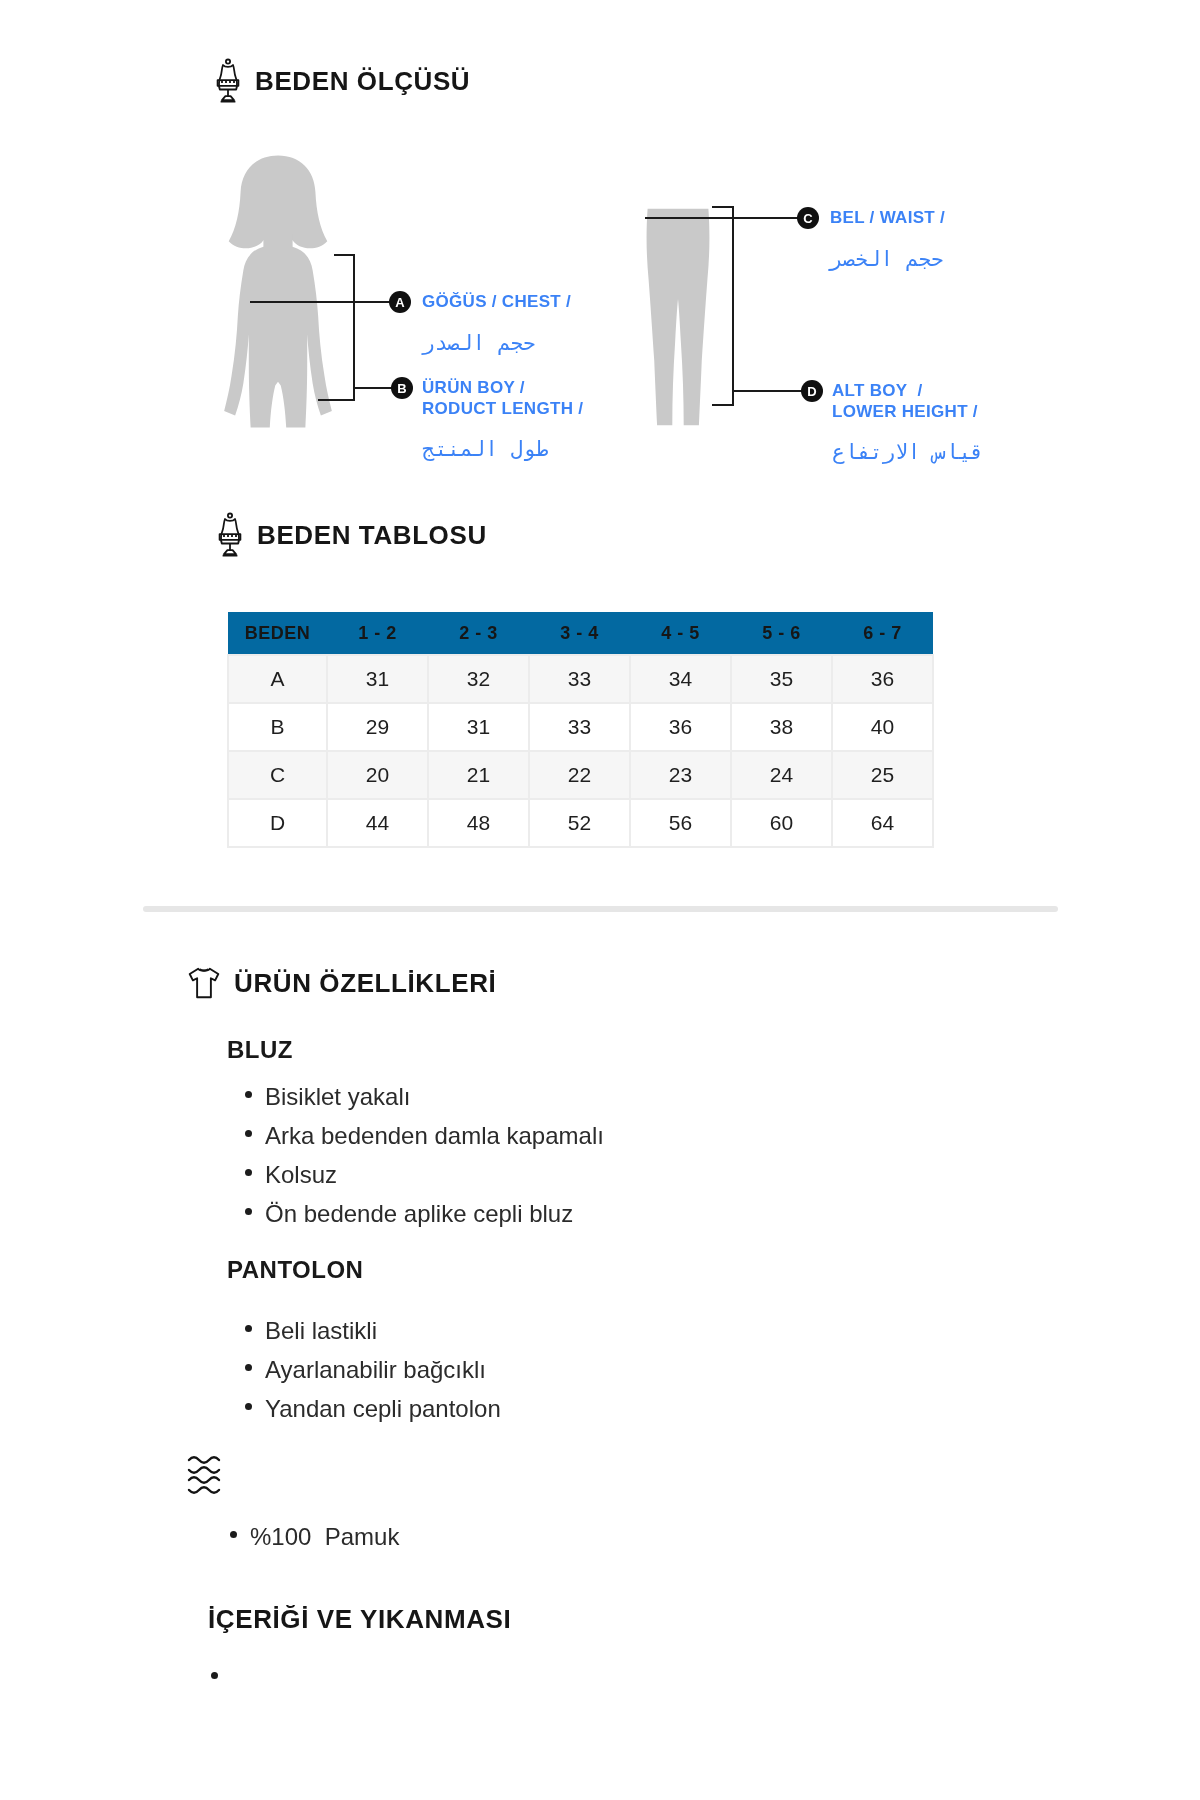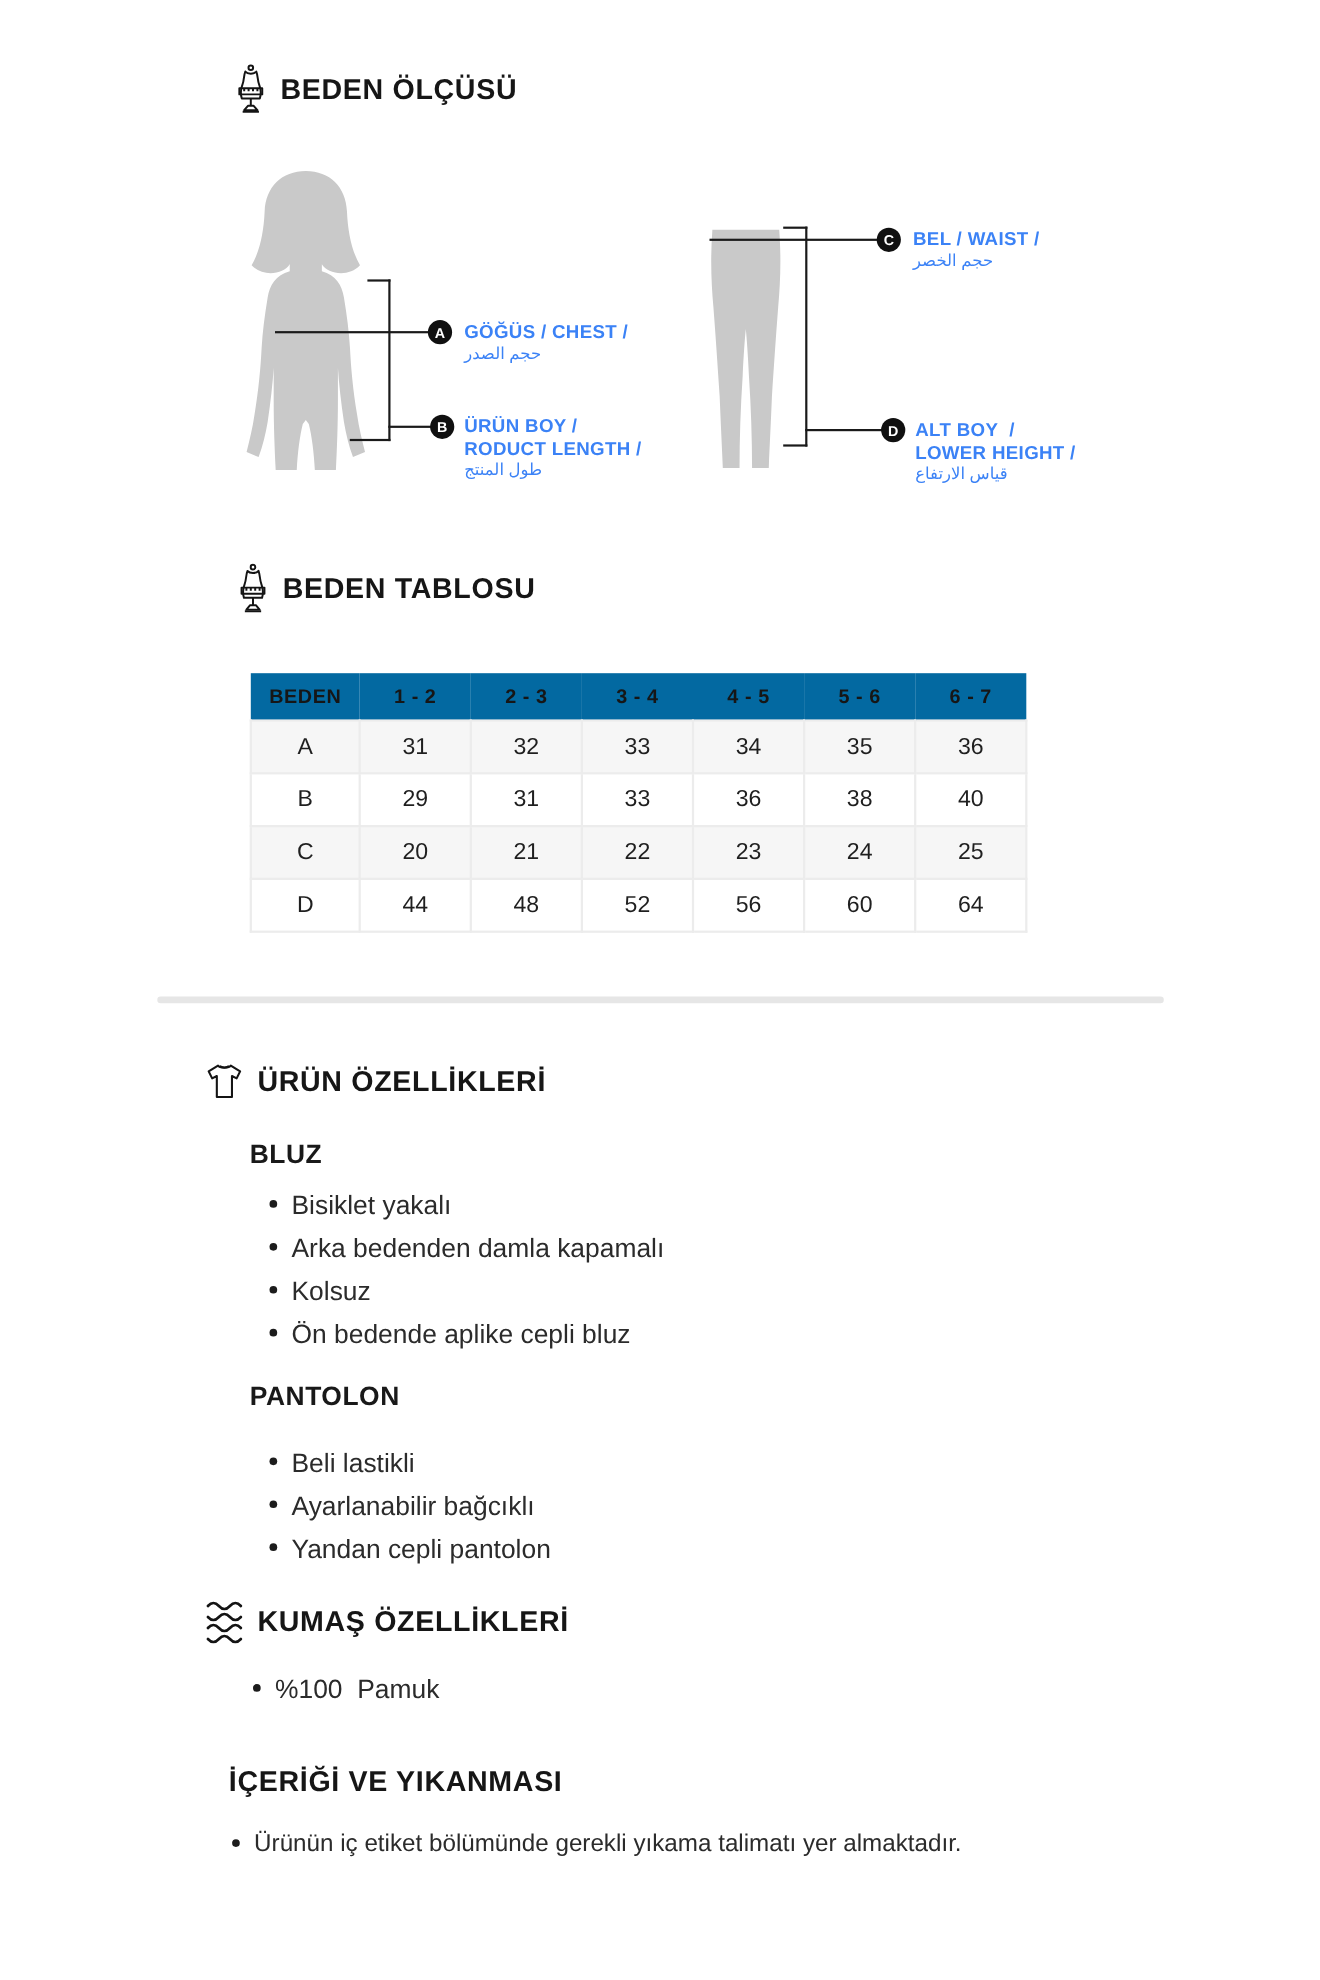--- a/index.html
+++ b/index.html
@@ -12,21 +12,21 @@
   .sec-header{position:absolute;display:flex;align-items:center;gap:12px;justify-content:flex-end;}
   .sec-title{font-size:26px;font-weight:700;letter-spacing:.6px;color:#161616;white-space:nowrap;}
   .sub-heading{position:absolute;font-size:24px;font-weight:700;letter-spacing:.5px;color:#191919;}
   
   .mline{position:absolute;background:#1a1a1a;}
   .badge{
     position:absolute;width:22px;height:22px;border-radius:50%;background:#101010;color:#fff;
     font-size:13px;font-weight:700;display:flex;align-items:center;justify-content:center;
   }
   .dlabel{position:absolute;font-size:17px;font-weight:600;letter-spacing:.3px;line-height:1.22;color:#3b82f6;white-space:nowrap;}
-  .arabic{font-family:Liberation Sans, sans-serif;font-size:15px;font-weight:400;margin-top:0;}
+  .arabic{font-family:Liberation Mono, monospace;font-size:21px;font-weight:400;margin-top:19px;}
   .silhouette{position:absolute;}
   
   .size-table{position:absolute;left:227px;top:612px;}
   table{border-collapse:collapse;table-layout:fixed;width:704px;}
   col.c0{width:99px;}
   col.cn{width:101px;}
   thead th{font-size:18px;font-weight:700;letter-spacing:.5px;height:42px;border:none;background:#0369a1;padding:0;color:#161616;}
   tbody td{height:46px;text-align:center;vertical-align:middle;font-size:21px;font-weight:500;
     border:2px solid #ececec;padding:0;color:#1f1f1f;}
   tbody tr.odd{background:#f6f6f6;}
@@ -232,30 +232,28 @@
   </div>
 </div>
 
 <div class="sec-header" style="left:186px;top:1452px;">
   <svg class="icon" width="36" height="44" viewBox="0 0 36 44" fill="none" stroke="#141414" stroke-width="2.4" stroke-linecap="round">
     <path d="M3,8 Q8,2.5 13,8 Q18,13.5 23,8 Q28,2.5 33,8"></path>
     <path d="M3,18 Q8,23.5 13,18 Q18,12.5 23,18 Q28,23.5 33,18"></path>
     <path d="M3,28 Q8,22.5 13,28 Q18,33.5 23,28 Q28,22.5 33,28"></path>
     <path d="M3,38 Q8,43.5 13,38 Q18,32.5 23,38 Q28,43.5 33,38"></path>
   </svg>
-  <span class="sec-title">KUMAŞ ÖZELLİKLERİ</span>
 </div>
 
 <div class="bullets" style="left:230px;top:1522px;">
   <div class="bullet">
     <span class="dot"></span>
     <span>%100&nbsp; Pamuk</span>
   </div>
 </div>
 
 <div class="sec-title abs" style="left:208px;top:1604px;">İÇERİĞİ VE YIKANMASI</div>
 
 <div class="bullets" style="left:211px;top:1660px;">
   <div class="bullet care-bullet">
     <span class="dot"></span>
-    <span>Ürünün iç etiket bölümünde gerekli yıkama talimatı yer almaktadır.</span>
   </div>
 </div>
 
 </body></html>

